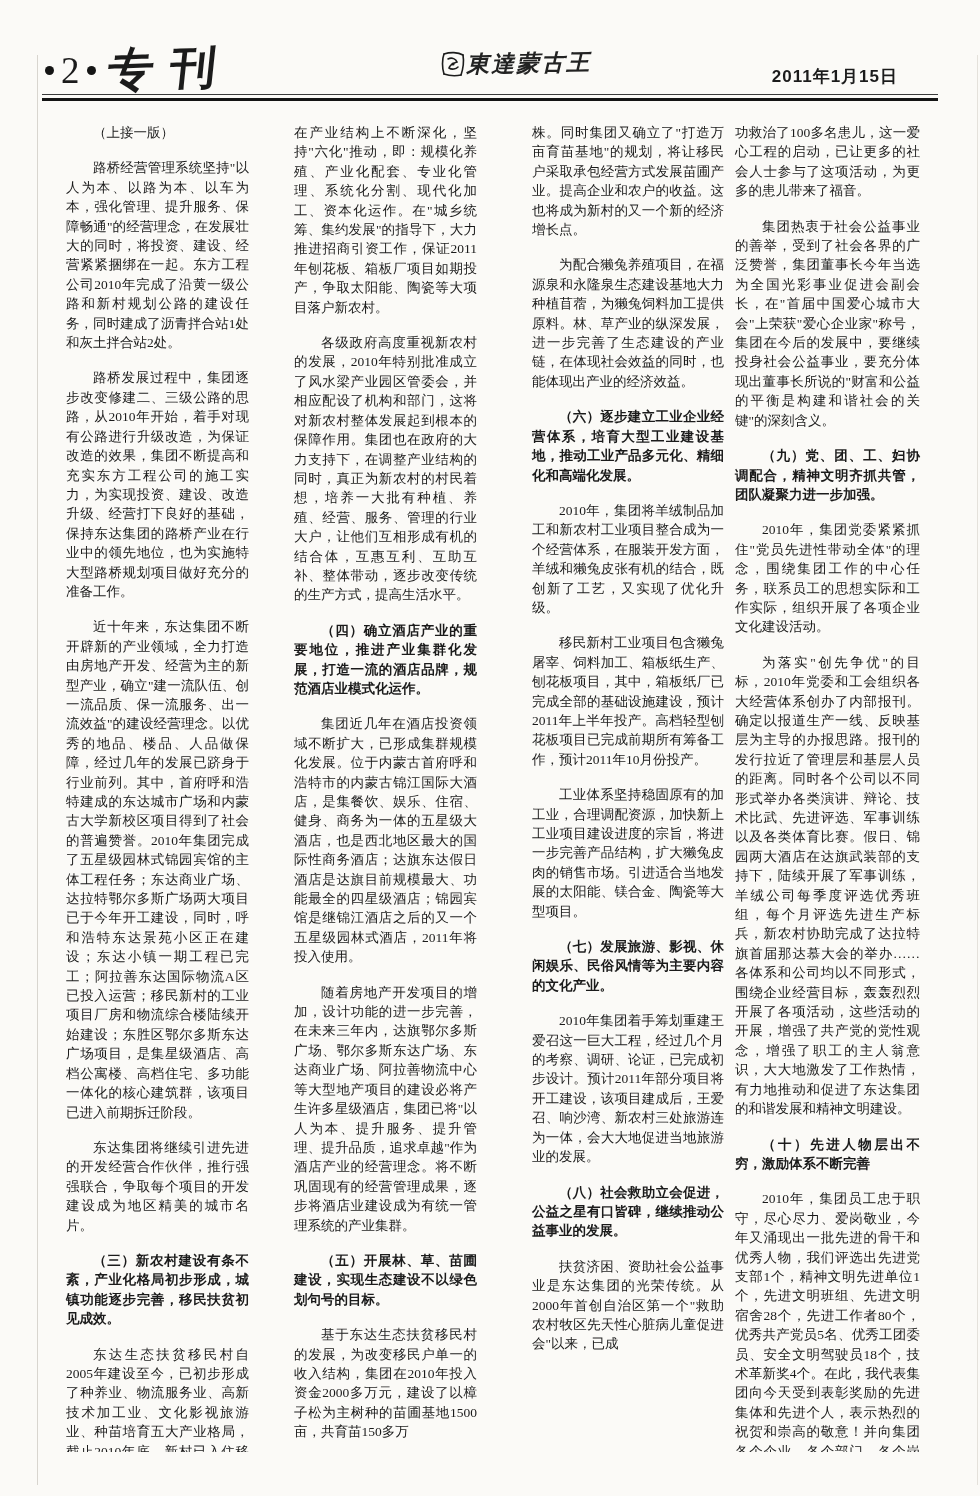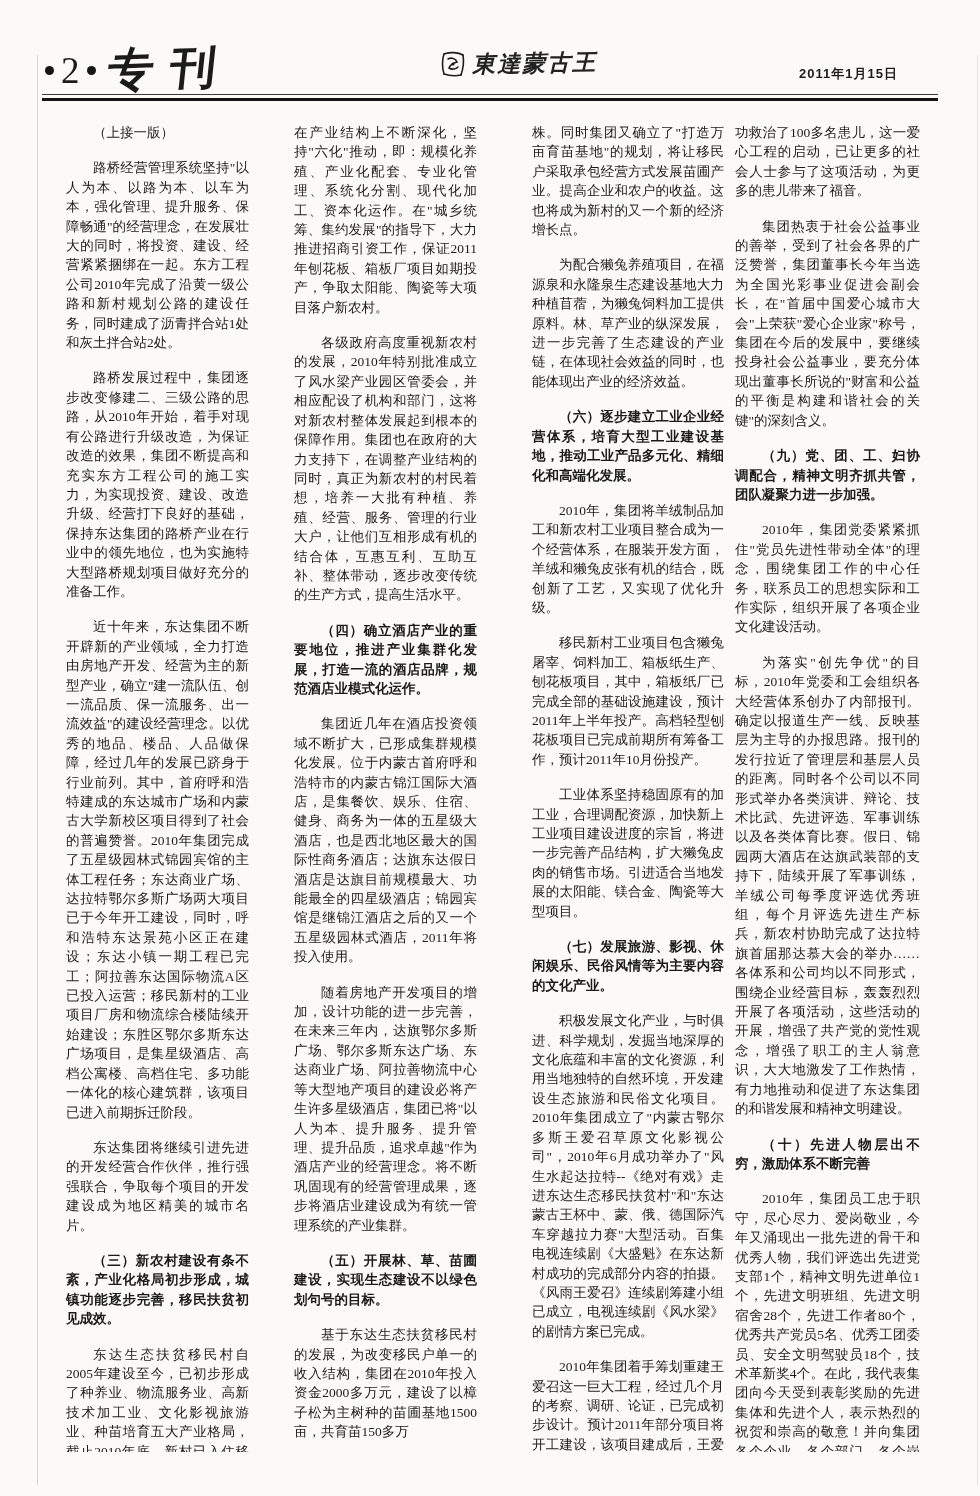--- a/index.html
+++ b/index.html
@@ -18,27 +18,27 @@
   .header{position:absolute;left:40px;top:40px;width:900px;height:55px;}
   .page-num{position:absolute;left:5px;top:12px;display:flex;align-items:center;gap:7px;}
   .page-num .dot{width:9px;height:9px;border-radius:50%;background:#151515;display:inline-block;}
   .page-num .num{font-size:37px;line-height:37px;font-weight:normal;font-family:"Liberation Serif",serif;}
   .masthead{
     position:absolute;left:68px;top:-2px;
     font-size:46px;font-weight:bold;letter-spacing:16px;
     transform:skewX(-8deg) rotate(-2deg);
     font-family:"Liberation Serif","DejaVu Serif",serif;
   }
-  .logo{position:absolute;left:400px;top:8px;display:flex;align-items:center;gap:6px;}
+  .logo{position:absolute;left:400px;top:8px;display:flex;align-items:center;gap:0;}
   .logo svg{display:block;}
   .logo-text{
     font-size:23px;font-weight:bold;font-style:italic;letter-spacing:2px;
     transform:rotate(-1deg);color:#222;
   }
-  .date{position:absolute;right:42px;top:25px;font-size:13px;font-weight:bold;
+  .date{position:absolute;right:42px;top:25px;font-size:17px;font-weight:bold;
     font-family:"Liberation Sans","DejaVu Sans",sans-serif;letter-spacing:1px;}
 
   
   .rule-thin{position:absolute;left:42px;top:94px;width:896px;height:1px;background:#3a3a3a;}
   .rule-thick{position:absolute;left:42px;top:98px;width:896px;height:3px;background:#141414;}
 
   
   .column{
     position:absolute;top:107px;height:1345px;overflow:hidden;
     font-size:13.5px;line-height:19.4px;
@@ -111,21 +111,20 @@
     <p class="">基于东达生态扶贫移民村的发展，为改变移民户单一的收入结构，集团在2010年投入资金2000多万元，建设了以樟子松为主树种的苗圃基地1500亩，共育苗150多万</p>
   </div>
 <div class="column col-3">
     <p class="cont">株。同时集团又确立了"打造万亩育苗基地"的规划，将让移民户采取承包经营方式发展苗圃产业。提高企业和农户的收益。这也将成为新村的又一个新的经济增长点。</p>
     <p class="">为配合獭兔养殖项目，在福源泉和永隆泉生态建设基地大力种植苜蓿，为獭兔饲料加工提供原料。林、草产业的纵深发展，进一步完善了生态建设的产业链，在体现社会效益的同时，也能体现出产业的经济效益。</p>
     <p class="bold ">（六）逐步建立工业企业经营体系，培育大型工业建设基地，推动工业产品多元化、精细化和高端化发展。</p>
     <p class="">2010年，集团将羊绒制品加工和新农村工业项目整合成为一个经营体系，在服装开发方面，羊绒和獭兔皮张有机的结合，既创新了工艺，又实现了优化升级。</p>
     <p class="">移民新村工业项目包含獭兔屠宰、饲料加工、箱板纸生产、刨花板项目，其中，箱板纸厂已完成全部的基础设施建设，预计2011年上半年投产。高档轻型刨花板项目已完成前期所有筹备工作，预计2011年10月份投产。</p>
     <p class="">工业体系坚持稳固原有的加工业，合理调配资源，加快新上工业项目建设进度的宗旨，将进一步完善产品结构，扩大獭兔皮肉的销售市场。引进适合当地发展的太阳能、镁合金、陶瓷等大型项目。</p>
     <p class="bold ">（七）发展旅游、影视、休闲娱乐、民俗风情等为主要内容的文化产业。</p>
-    <p class="">积极发展文化产业，与时俱进、科学规划，发掘当地深厚的文化底蕴和丰富的文化资源，利用当地独特的自然环境，开发建设生态旅游和民俗文化项目。2010年集团成立了"内蒙古鄂尔多斯王爱召草原文化影视公司"，2010年6月成功举办了"风生水起达拉特--《绝对有戏》走进东达生态移民扶贫村"和"东达蒙古王杯中、蒙、俄、德国际汽车穿越拉力赛"大型活动。百集电视连续剧《大盛魁》在东达新村成功的完成部分内容的拍摄。《风雨王爱召》连续剧筹建小组已成立，电视连续剧《风水梁》的剧情方案已完成。</p>
     <p class="">2010年集团着手筹划重建王爱召这一巨大工程，经过几个月的考察、调研、论证，已完成初步设计。预计2011年部分项目将开工建设，该项目建成后，王爱召、响沙湾、新农村三处旅游连为一体，会大大地促进当地旅游业的发展。</p>
     <p class="bold ">（八）社会救助立会促进，公益之星有口皆碑，继续推动公益事业的发展。</p>
     <p class="">扶贫济困、资助社会公益事业是东达集团的光荣传统。从2000年首创自治区第一个"救助农村牧区先天性心脏病儿童促进会"以来，已成</p>
   </div>
 <div class="column col-4">
     <p class="cont">功救治了100多名患儿，这一爱心工程的启动，已让更多的社会人士参与了这项活动，为更多的患儿带来了福音。</p>
     <p class="">集团热衷于社会公益事业的善举，受到了社会各界的广泛赞誉，集团董事长今年当选为全国光彩事业促进会副会长，在"首届中国爱心城市大会"上荣获"爱心企业家"称号，集团在今后的发展中，要继续投身社会公益事业，要充分体现出董事长所说的"财富和公益的平衡是构建和谐社会的关键"的深刻含义。</p>
     <p class="bold ">（九）党、团、工、妇协调配合，精神文明齐抓共管，团队凝聚力进一步加强。</p>
     <p class="">2010年，集团党委紧紧抓住"党员先进性带动全体"的理念，围绕集团工作的中心任务，联系员工的思想实际和工作实际，组织开展了各项企业文化建设活动。</p>
     <p class="">为落实"创先争优"的目标，2010年党委和工会组织各大经营体系创办了内部报刊。确定以报道生产一线、反映基层为主导的办报思路。报刊的发行拉近了管理层和基层人员的距离。同时各个公司以不同形式举办各类演讲、辩论、技术比武、先进评选、军事训练以及各类体育比赛。假日、锦园两大酒店在达旗武装部的支持下，陆续开展了军事训练，羊绒公司每季度评选优秀班组，每个月评选先进生产标兵，新农村协助完成了达拉特旗首届那达慕大会的举办……各体系和公司均以不同形式，围绕企业经营目标，轰轰烈烈开展了各项活动，这些活动的开展，增强了共产党的党性观念，增强了职工的主人翁意识，大大地激发了工作热情，有力地推动和促进了东达集团的和谐发展和精神文明建设。</p>

